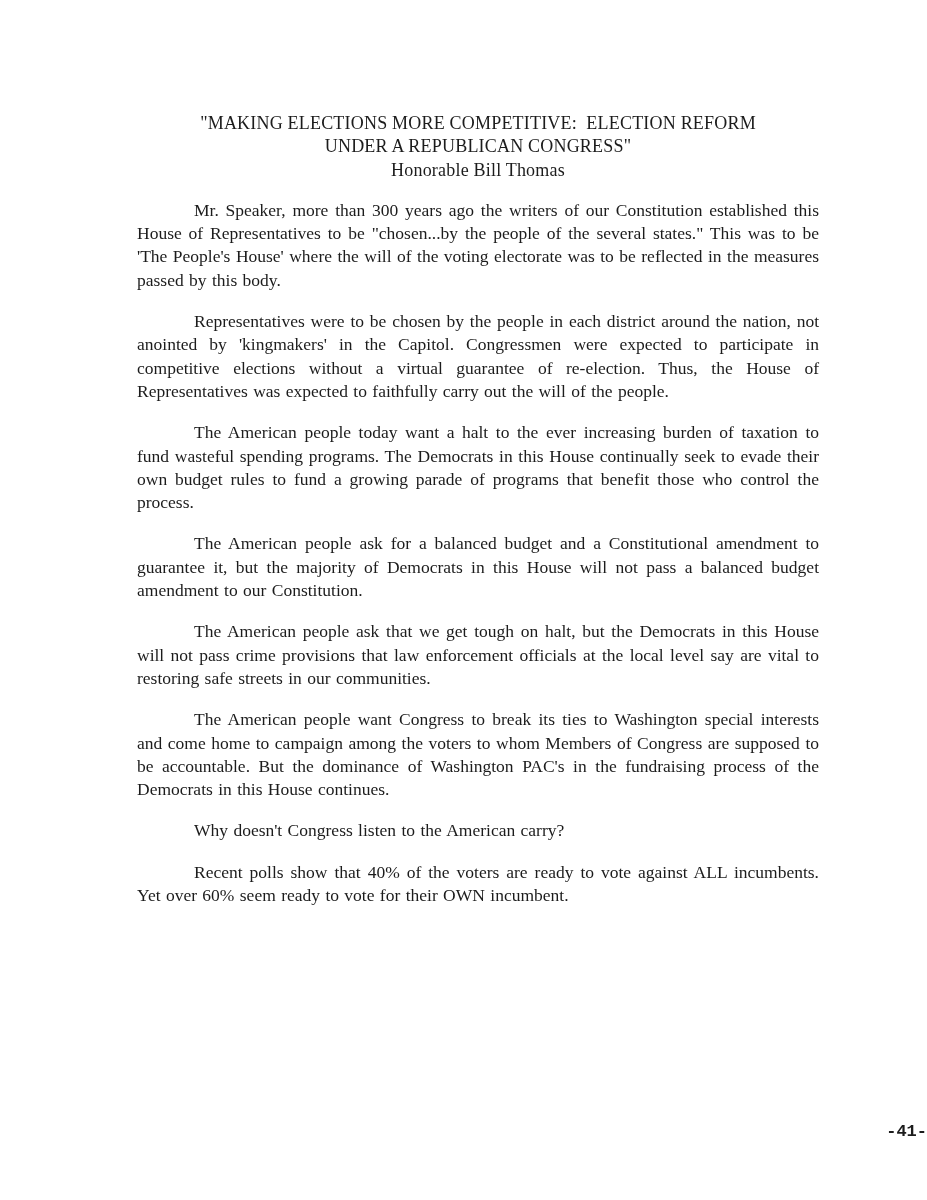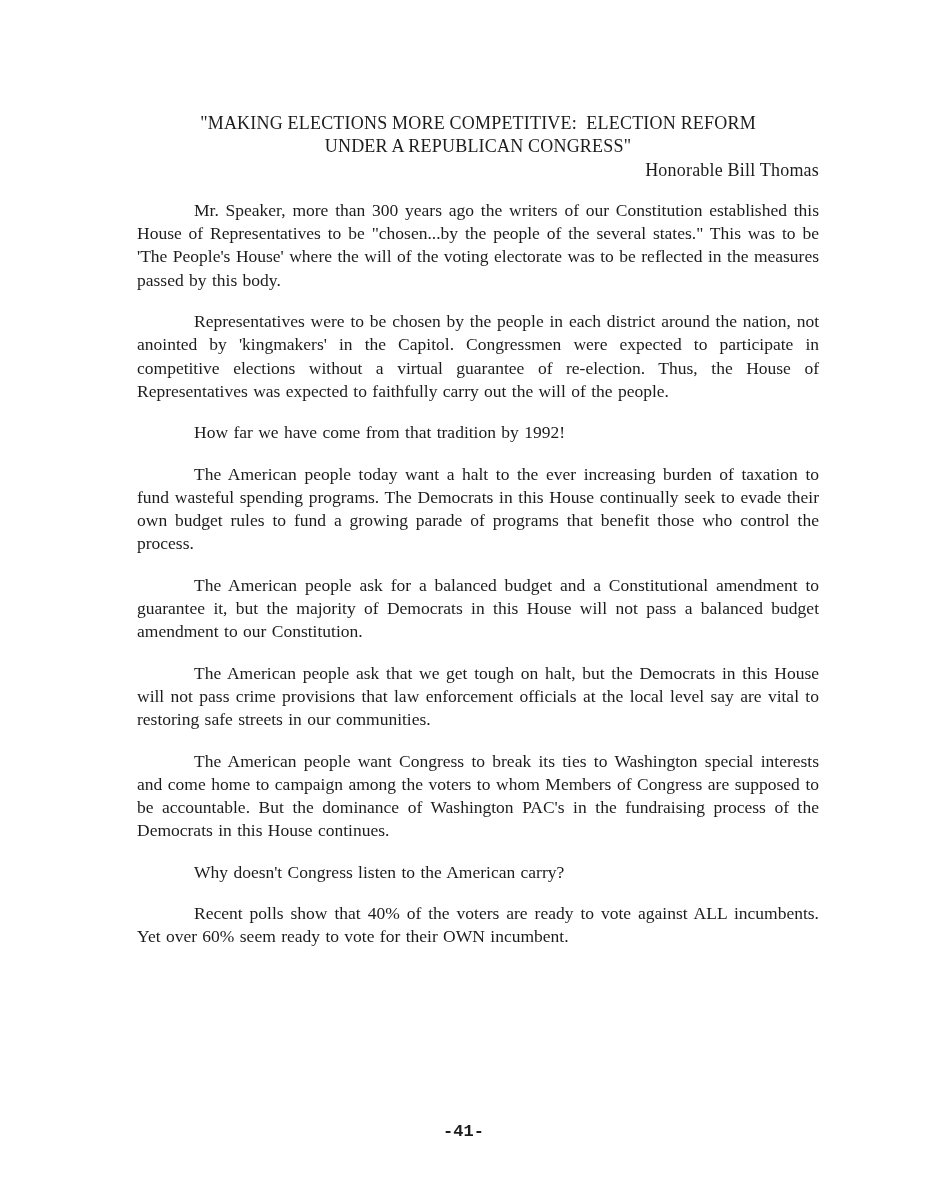--- a/index.html
+++ b/index.html
@@ -28,36 +28,35 @@
     font-size: 18px;
     line-height: 23.3px;
     margin-bottom: 17px;
     letter-spacing: 0.2px;
   }
   .title-line {
     white-space: pre-wrap;
   }
   .author-line {
     white-space: pre-wrap;
-    text-align: right;
   }
   .body-text p {
     margin: 0 0 18px 0;
     font-size: 17.5px;
     line-height: 23.3px;
     text-align: justify;
     text-indent: 57px;
     word-spacing: 1px;
   }
   .page-number {
     position: absolute;
     top: 1122px;
     left: 0;
     width: 100%;
-    text-align: center;
+    text-align: right;
     font-family: "Liberation Mono", "DejaVu Sans Mono", monospace;
     font-size: 17px;
     font-weight: bold;
     color: #1c1c1c;
   }
 </style>
 </head>
 <body>
 
 <div class="page">
@@ -65,21 +64,20 @@
 
     <div class="title-block">
       <div class="title-line">"MAKING ELECTIONS MORE COMPETITIVE:  ELECTION REFORM</div>
       <div class="title-line">UNDER A REPUBLICAN CONGRESS"</div>
       <div class="author-line">Honorable Bill Thomas</div>
     </div>
 
     <div class="body-text">
       <p>Mr. Speaker, more than 300 years ago the writers of our Constitution established this House of Representatives to be "chosen...by the people of the several states."  This was to be 'The People's House' where the will of the voting electorate was to be reflected in the measures passed by this body.</p>
       <p>Representatives were to be chosen by the people in each district around the nation, not anointed by 'kingmakers' in the Capitol.  Congressmen were expected to participate in competitive elections without a virtual guarantee of re-election.  Thus, the House of Representatives was expected to faithfully carry out the will of the people.</p>
-      <p>How far we have come from that tradition by 1992!</p>
       <p>The American people today want a halt to the ever increasing burden of taxation to fund wasteful spending programs.  The Democrats in this House continually seek to evade their own budget rules to fund a growing parade of programs that benefit those who control the process.</p>
       <p>The American people ask for a balanced budget and a Constitutional amendment to guarantee it, but the majority of Democrats in this House will not pass a balanced budget amendment to our Constitution.</p>
       <p>The American people ask that we get tough on halt, but the Democrats in this House will not pass crime provisions that law enforcement officials at the local level say are vital to restoring safe streets in our communities.</p>
       <p>The American people want Congress to break its ties to Washington special interests and come home to campaign among the voters to whom Members of Congress are supposed to be accountable.  But the dominance of Washington PAC's in the fundraising process of the Democrats in this House continues.</p>
       <p>Why doesn't Congress listen to the American carry?</p>
       <p>Recent polls show that 40% of the voters are ready to vote against ALL incumbents.  Yet over 60% seem ready to vote for their OWN incumbent.</p>
     </div>
 
   </div>
 

